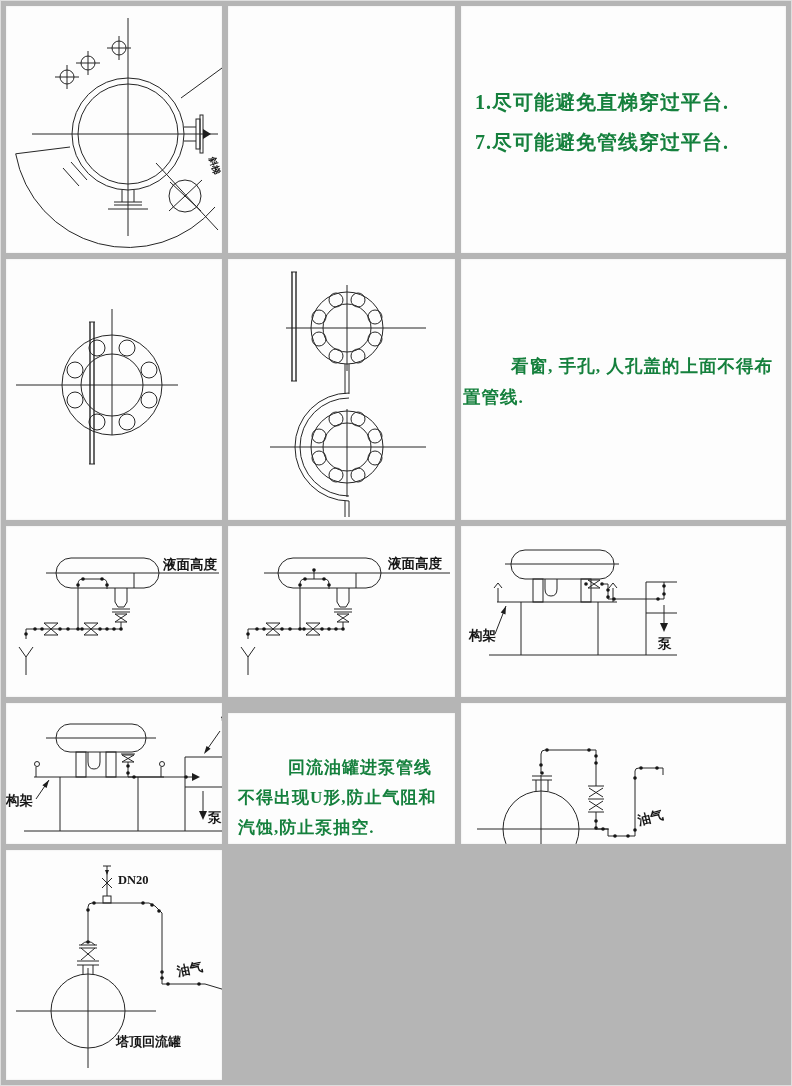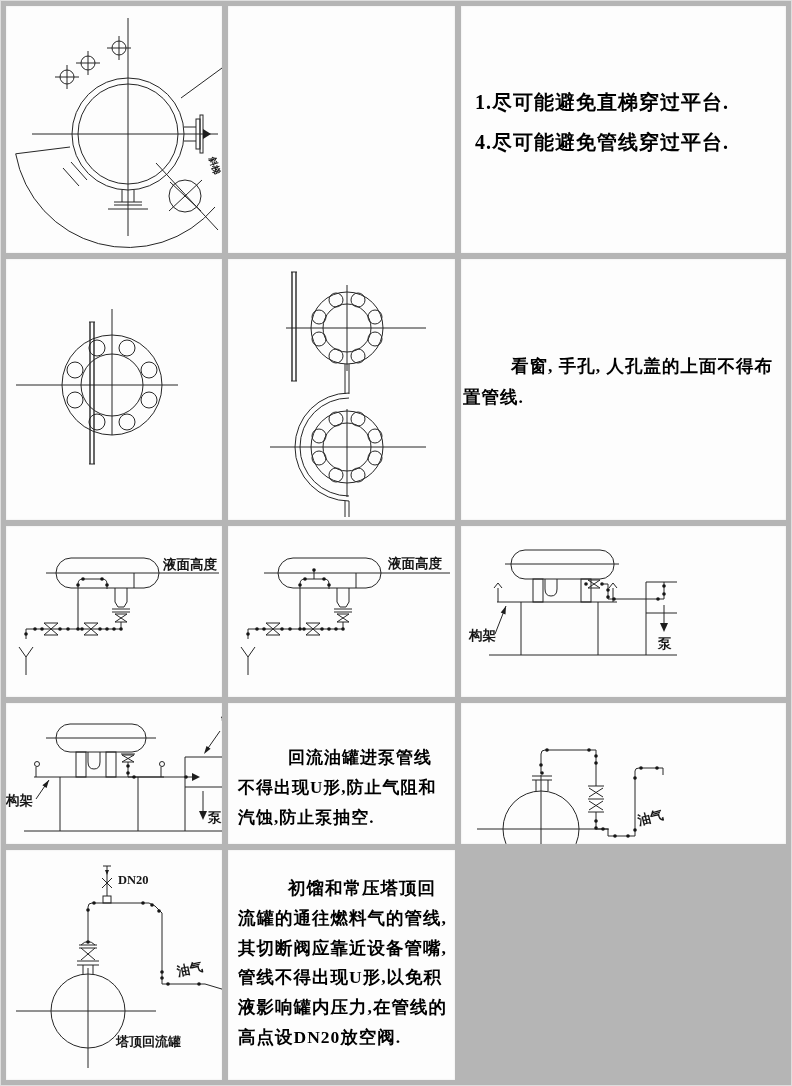--- a/index.html
+++ b/index.html
@@ -13,26 +13,26 @@
     box-shadow:inset 0 0 0 1px #dedede;
     font-family:"Liberation Serif","DejaVu Serif",serif;
   }
   .cell{background:#fdfdfd;overflow:hidden;position:relative;box-shadow:inset 0 0 2px #e3e3e3;}
   svg{display:block;}
   svg .s{stroke:#262626;fill:none;stroke-width:1;}
   svg .s2{stroke:#262626;fill:none;stroke-width:1.4;}
   svg .d{fill:#161616;stroke:none;}
   svg .f{fill:#1d1d1d;stroke:none;}
   svg text.t{fill:#161616;stroke:none;font-family:"Liberation Serif","DejaVu Serif",serif;font-weight:600;}
-  .note{color:#000000;font-weight:600;letter-spacing:1px;}
+  .note{color:#15803d;font-weight:600;letter-spacing:1px;}
   .note p{margin:0;}
   .n1{padding:76px 10px 0 14px;font-size:20px;font-weight:700;line-height:2.0;}
   .n2{padding:92px 8px 0 2px;font-size:17.5px;line-height:1.75;text-indent:48px;}
   .n3{padding:14px 8px 0 10px;font-size:16.5px;line-height:1.57;text-indent:50px;}
-  .n4{padding:40px 8px 0 10px;font-size:17px;line-height:1.75;text-indent:50px;}
+  .n4{padding:40px 8px 0 10px;font-size:17px;line-height:1.75;text-indent:50px;margin-top:10px;}
   .n5{padding:24px 8px 0 10px;font-size:17.5px;line-height:1.7;text-indent:50px;}
 </style>
 </head>
 <body>
 
 <div class="sheet">
 
   <div class="cell">
     <svg width="216" height="247" viewBox="0 0 216 247">
       <line class="s" x1="122" y1="12" x2="122" y2="230"></line>
@@ -80,21 +80,21 @@
         <line class="s" x1="196" y1="174" x2="163" y2="205"></line>
       </g>
       <text class="t" font-size="9" transform="translate(203,152) rotate(72)">斜梯</text>
     </svg>
   </div>
 
   <div class="cell"></div>
 
   <div class="cell note n1">
     <p>1.尽可能避免直梯穿过平台.</p>
-    <p>4.尽可能避免管线穿过平台.</p>
+    <p>7.尽可能避免管线穿过平台.</p>
   </div>
 
   <div class="cell">
     <svg width="216" height="261" viewBox="0 0 216 261">
       <line class="s" x1="10" y1="126" x2="172" y2="126"></line>
       <line class="s" x1="106" y1="50" x2="106" y2="176"></line>
       <circle class="s" cx="106" cy="126" r="50"></circle>
       <circle class="s" cx="106" cy="126" r="31"></circle>
       <g>
         <circle class="s" cx="143" cy="141" r="8"></circle>
@@ -433,17 +433,14 @@
       <path class="s" d="M 156 128 L 156 134 L 199 134"></path>
       <circle class="d" cx="162" cy="134" r="1.8"></circle>
         <circle class="d" cx="193" cy="134" r="1.8"></circle>
       <line class="s" x1="199" y1="134" x2="219" y2="140"></line>
       <line class="s" x1="219" y1="140" x2="219" y2="146"></line>
       <text class="t" font-size="13" transform="translate(172,126) rotate(-12)">油气</text>
       <text class="t" x="110" y="196" font-size="13">塔顶回流罐</text>
     </svg>
   </div>
 
-  <div class="cell note n5">
-    <p>初馏和常压塔顶回流罐的通往燃料气的管线,其切断阀应靠近设备管嘴,管线不得出现U形,以免积液影响罐内压力,在管线的高点设DN20放空阀.</p>
-  </div>
 
 </div>
 
 </body></html>

